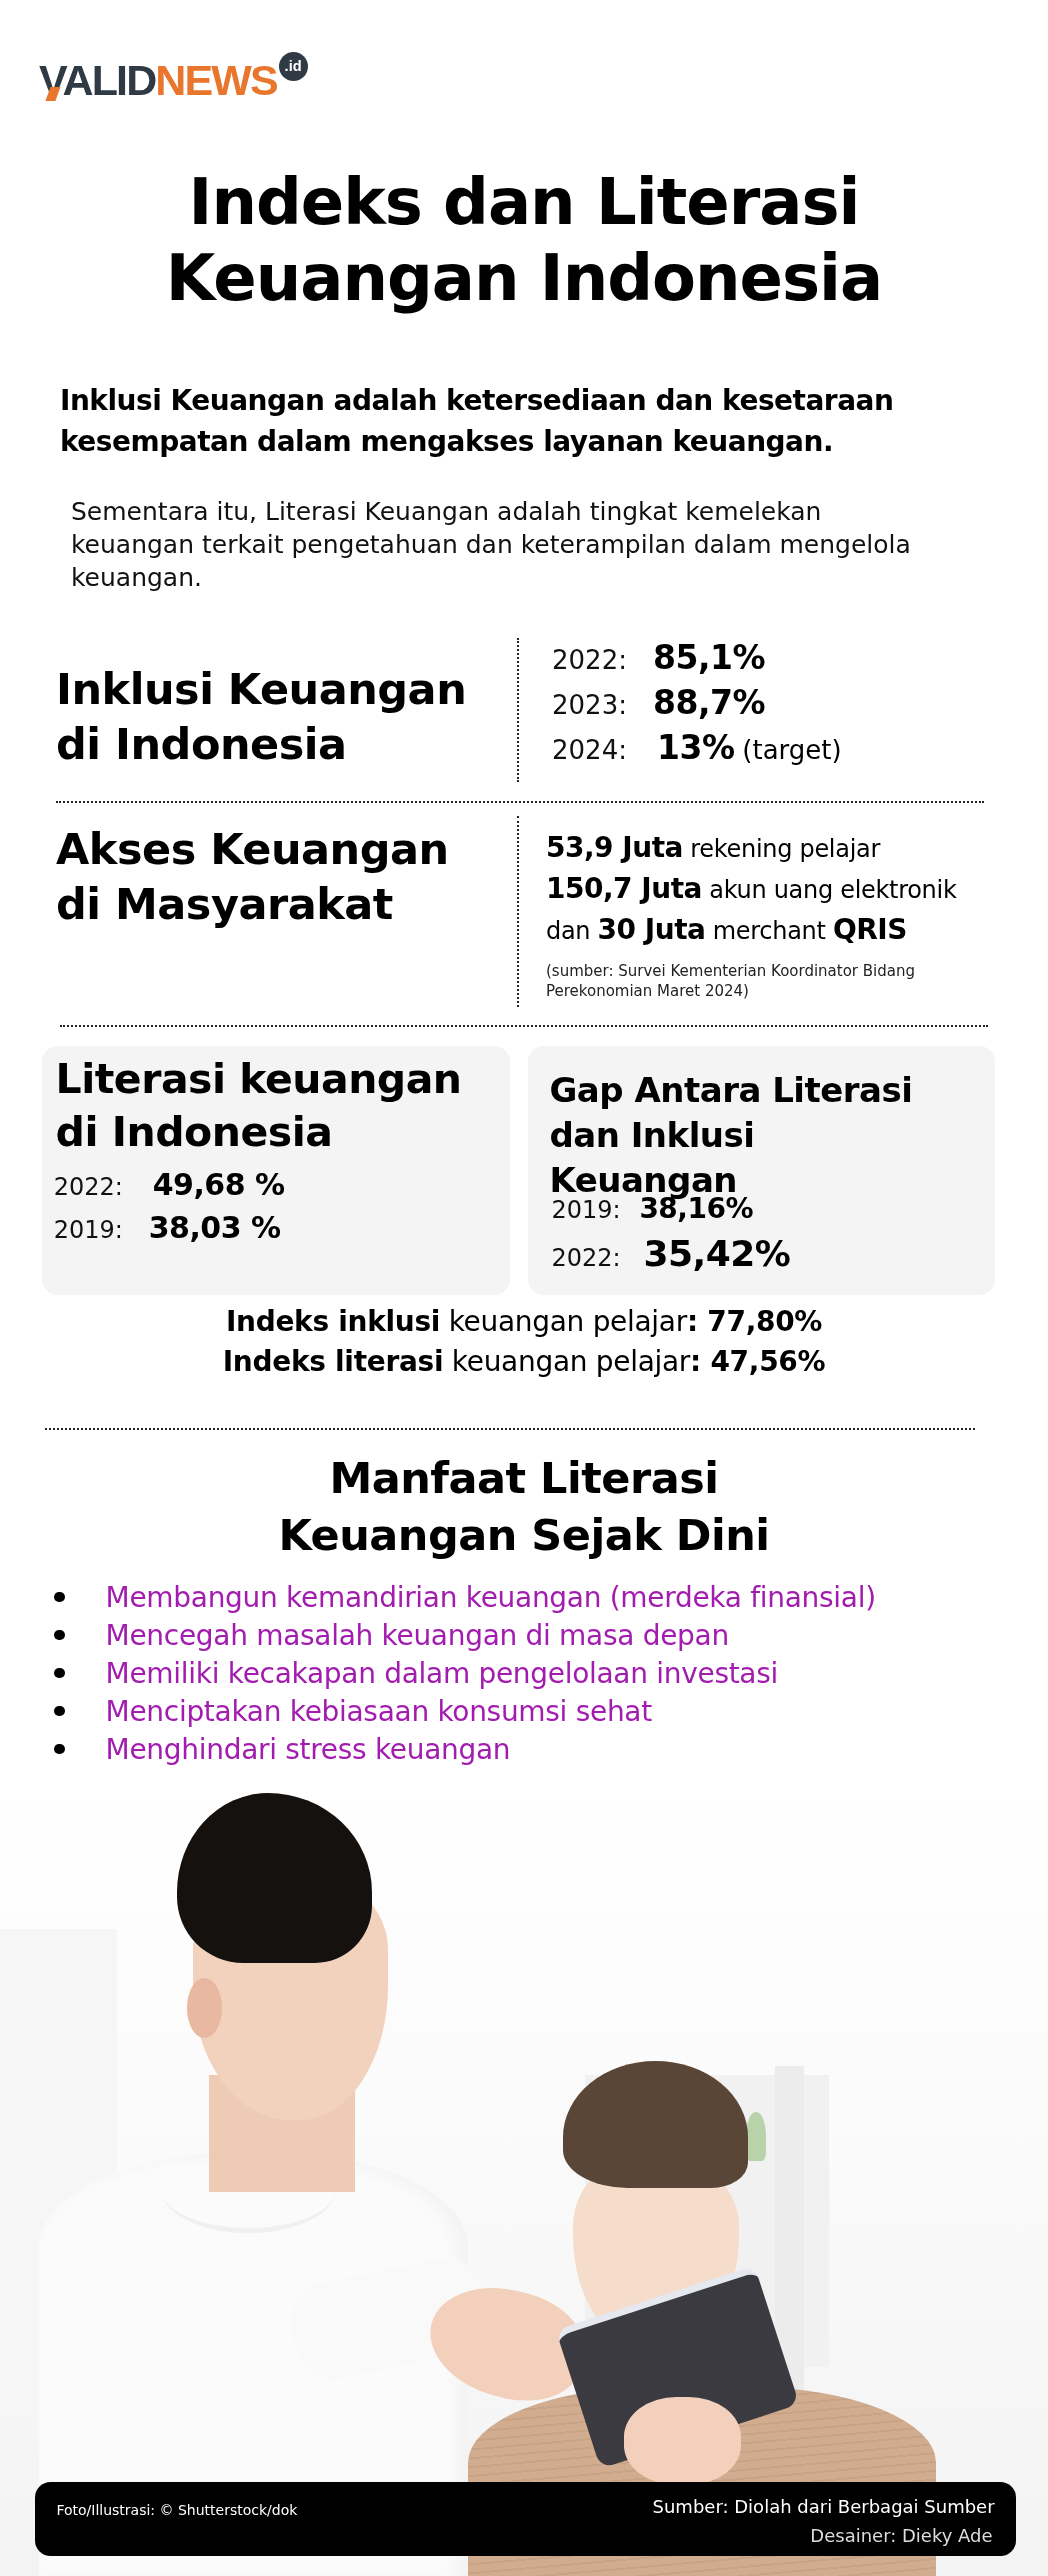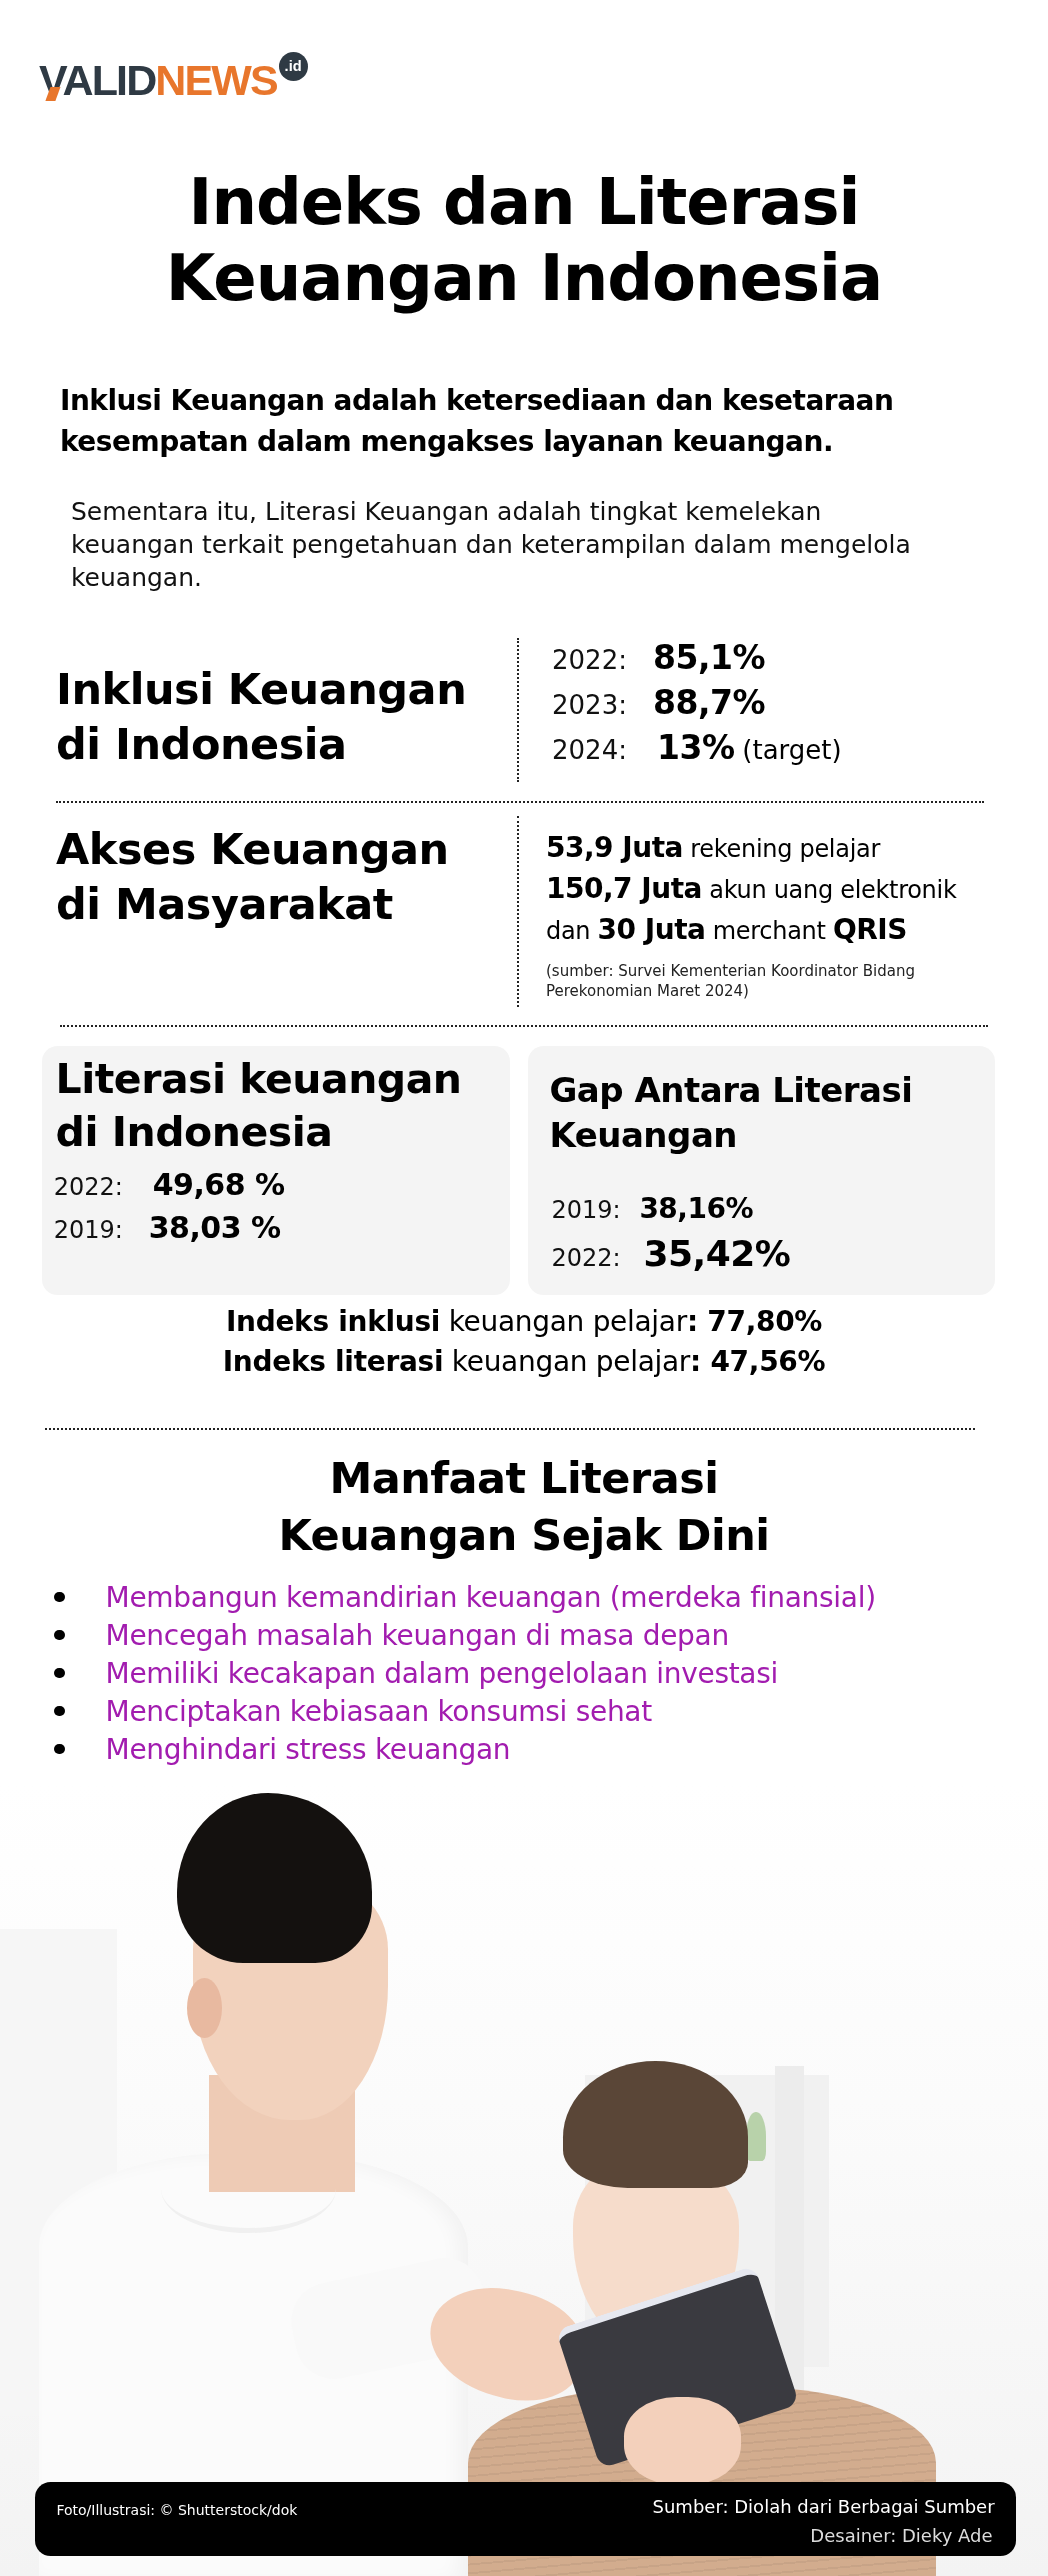--- a/index.html
+++ b/index.html
@@ -153,20 +153,21 @@
     <div class="card-row">
       <span class="card-year" style="width:95px;">2019:</span>
       <span class="card-val">38,03 %</span>
     </div>
   </div>
 </div>
 
 <div class="abs card" style="left:528px; top:1046px; width:467px; height:249px;">
   <div class="card-title small" style="position:absolute; left:21.4px; top:22px;">
     <div>Gap Antara Literasi</div>
+    <div>dan Inklusi</div>
     <div>Keuangan</div>
   </div>
   <div style="position:absolute; left:23.4px; top:146px;">
     <div class="card-row" style="height:41px;">
       <span class="card-year" style="width:88px;">2019:</span>
       <span class="card-val" style="font-size:28px;">38,16%</span>
     </div>
     <div class="card-row" style="height:41px;">
       <span class="card-year" style="width:92px;">2022:</span>
       <span class="card-val" style="font-size:36px;">35,42%</span>

